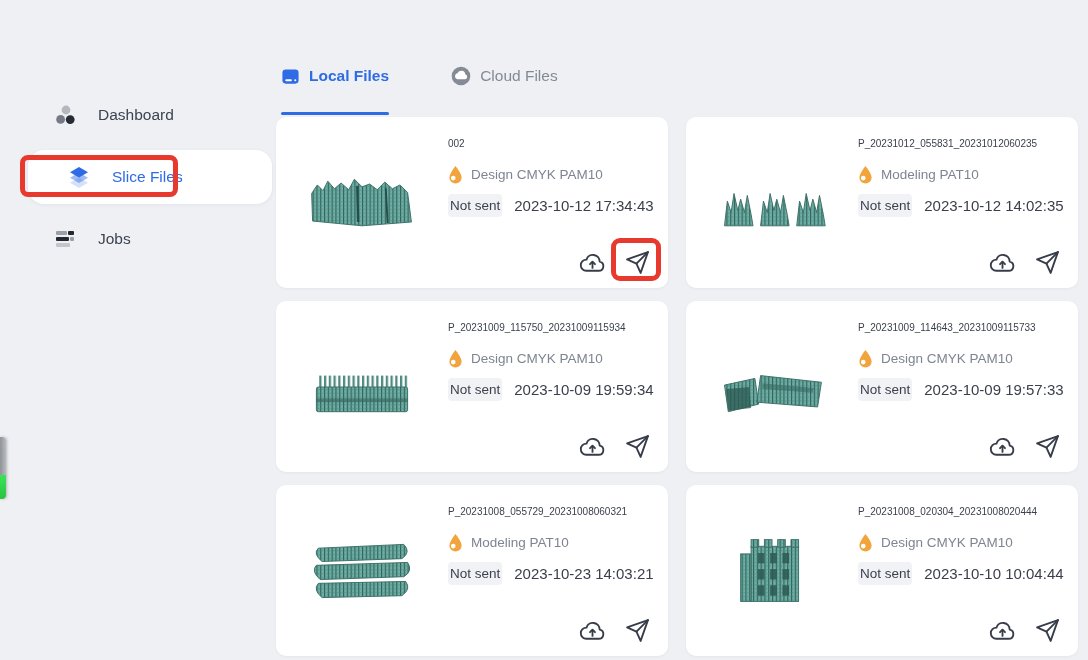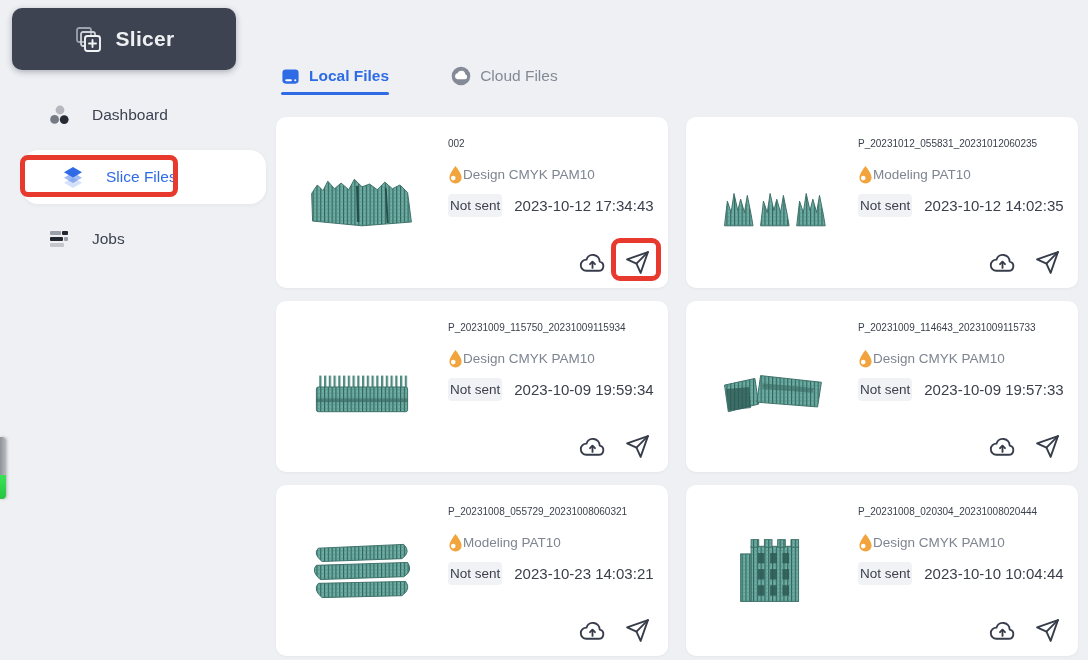--- a/index.html
+++ b/index.html
@@ -9,21 +9,21 @@
     background:#eef0f4; font-family:"Liberation Sans", sans-serif;
   }
   
   .sidebar { position:absolute; left:0; top:0; width:258px; height:660px; }
   .logo {
     position:absolute; left:12px; top:8px; width:224px; height:62px;
     background:#3d4351; border-radius:10px; display:flex; align-items:center;
     justify-content:center; gap:12px; box-shadow:0 2px 6px rgba(20,25,35,.3);
   }
   .logo-text { color:#eef0f2; font-size:21px; font-weight:600; letter-spacing:.3px; }
-  .nav { position:absolute; left:12px; top:88px; width:258px; }
+  .nav { position:absolute; left:18px; top:88px; width:258px; }
   .nav-item {
     height:54px; margin-bottom:8px; display:flex; align-items:center;
     padding-left:36px; gap:22px; cursor:pointer;
   }
   .nav-label { font-size:15.5px; color:#3d4350; }
   .nav-item.active {
     width:244px; margin-left:10px; padding-left:40px;
     background:#ffffff; border-radius:16px; box-shadow:0 1px 4px rgba(31,41,55,.06);
   }
   .nav-item.active .nav-label { color:#2e6be5; }
@@ -34,40 +34,40 @@
   
   .edge-widget {
     position:absolute; left:0; top:437px; width:6px; height:62px;
     border-radius:0 4px 4px 0; overflow:hidden; box-shadow:1px 0 3px rgba(0,0,0,.25);
   }
   .edge-gray  { height:38px; background:linear-gradient(90deg,#8f9297,#b7babe); }
   .edge-green { height:24px; background:linear-gradient(180deg,#3ae455,#27c341); }
   
   .tabs { position:absolute; left:281px; top:66px; display:flex; gap:62px; }
   .tab { display:flex; align-items:center; gap:9px; font-size:15.5px;
-         color:#848a95; padding-bottom:9px; position:relative; cursor:pointer; }
+         color:#848a95; padding-bottom:29px; position:relative; cursor:pointer; }
   .tab.active { color:#2e6be5; font-weight:700; }
   .tab.active::after {
     content:""; position:absolute; left:0; bottom:0; height:3px; width:100%;
     background:#2e6be5; border-radius:2px;
   }
   
   .grid {
     position:absolute; left:276px; top:117px; width:802px;
     display:grid; grid-template-columns:392px 392px; column-gap:18px; row-gap:13px;
   }
   .card {
     position:relative; height:171px; background:#ffffff; border-radius:10px;
     box-shadow:0 1px 3px rgba(31,41,55,.05); cursor:pointer;
   }
   .thumb { position:absolute; left:0; top:0; width:172px; height:100%;
            display:flex; align-items:center; justify-content:center; }
   .card-body { position:absolute; left:172px; top:16px; width:208px; }
   .card-title { font-size:10px; line-height:21px; color:#3a3f4b; word-break:break-all; }
-  .mat-row { margin-top:11px; display:flex; align-items:center; }
+  .mat-row { margin-top:11px; display:flex; align-items:center; gap:8px; }
   .mat-text { font-size:13.5px; color:#7e8591; }
   .status-row { margin-top:10px; display:flex; align-items:center; gap:12px; }
   .badge { background:#f1f2f5; border-radius:4px; padding:4px 2px;
            font-size:13.5px; color:#3a3f4b; white-space:nowrap; }
   .time { font-size:15px; color:#3a3f4b; white-space:nowrap; }
   .actions { position:absolute; right:18px; bottom:13px; display:flex;
              align-items:center; gap:18px; }
   .icon-btn { display:flex; cursor:pointer; }
   .send-redbox {
     position:absolute; right:7px; bottom:7px; width:50px; height:43px;
@@ -86,30 +86,20 @@
     </pattern>
     <pattern id="teeth" patternUnits="userSpaceOnUse" width="5" height="13">
       <rect width="2.4" height="13" fill="#4f8a81"></rect>
     </pattern>
   </defs>
 </svg>
 
 <div class="screen">
 
   <div class="sidebar">
-    <div class="logo">
-      <svg width="30" height="30" viewBox="0 0 30 30">
-        <rect x="4" y="4" width="14" height="14" rx="2" fill="none" stroke="#9da2ac" stroke-width="1.8"></rect>
-        <rect x="8" y="8" width="14" height="14" rx="2" fill="none" stroke="#ced2d9" stroke-width="1.8"></rect>
-        <rect x="12" y="12" width="15" height="15" rx="2.5" fill="#3d4351" stroke="#f2f3f5" stroke-width="1.9"></rect>
-        <line x1="19.5" y1="16" x2="19.5" y2="23" stroke="#f2f3f5" stroke-width="1.9" stroke-linecap="round"></line>
-        <line x1="16" y1="19.5" x2="23" y2="19.5" stroke="#f2f3f5" stroke-width="1.9" stroke-linecap="round"></line>
-      </svg>
-      <span class="logo-text">Slicer</span>
-    </div>
 
     <div class="nav">
       <div class="nav-item">
         <svg width="22" height="22" viewBox="0 0 22 22">
           <circle cx="12" cy="6" r="4.4" fill="#b4b7bd"></circle>
           <circle cx="6.6" cy="15.4" r="4.4" fill="#757a84"></circle>
           <circle cx="16.2" cy="15.6" r="4.4" fill="#262a33"></circle>
         </svg>
         <span class="nav-label">Dashboard</span>
       </div>

